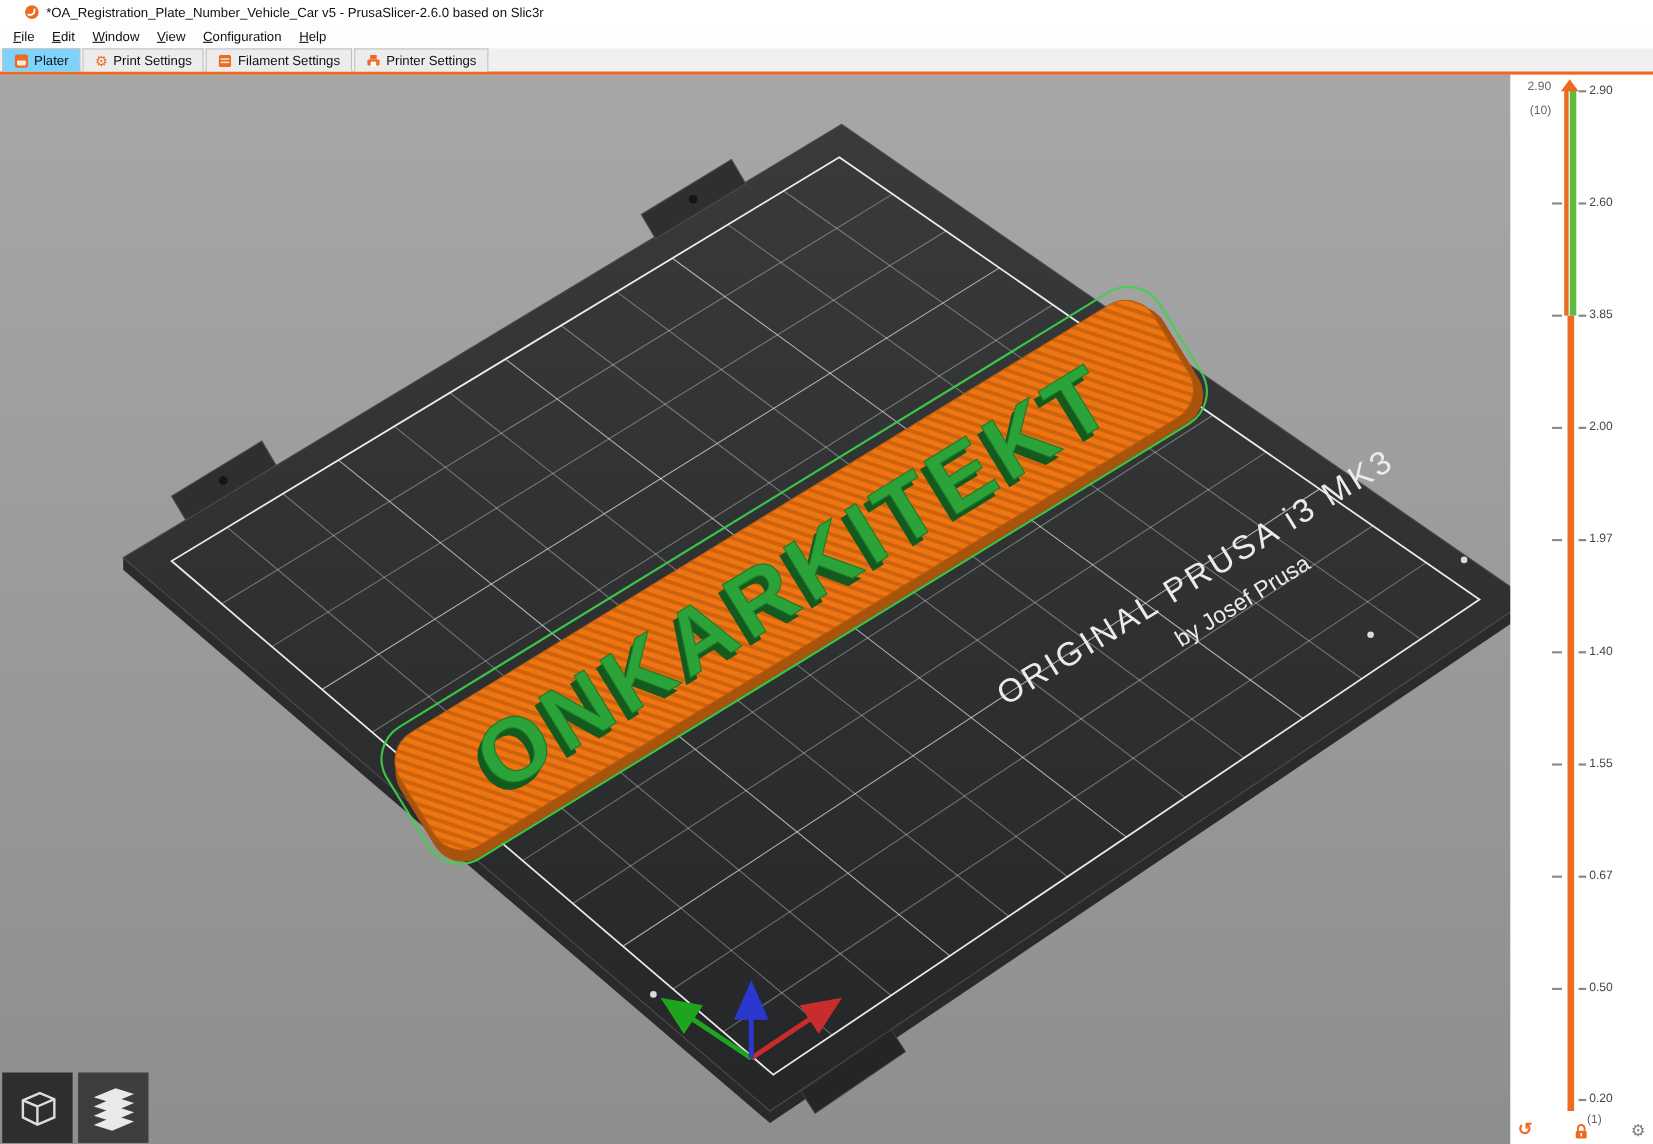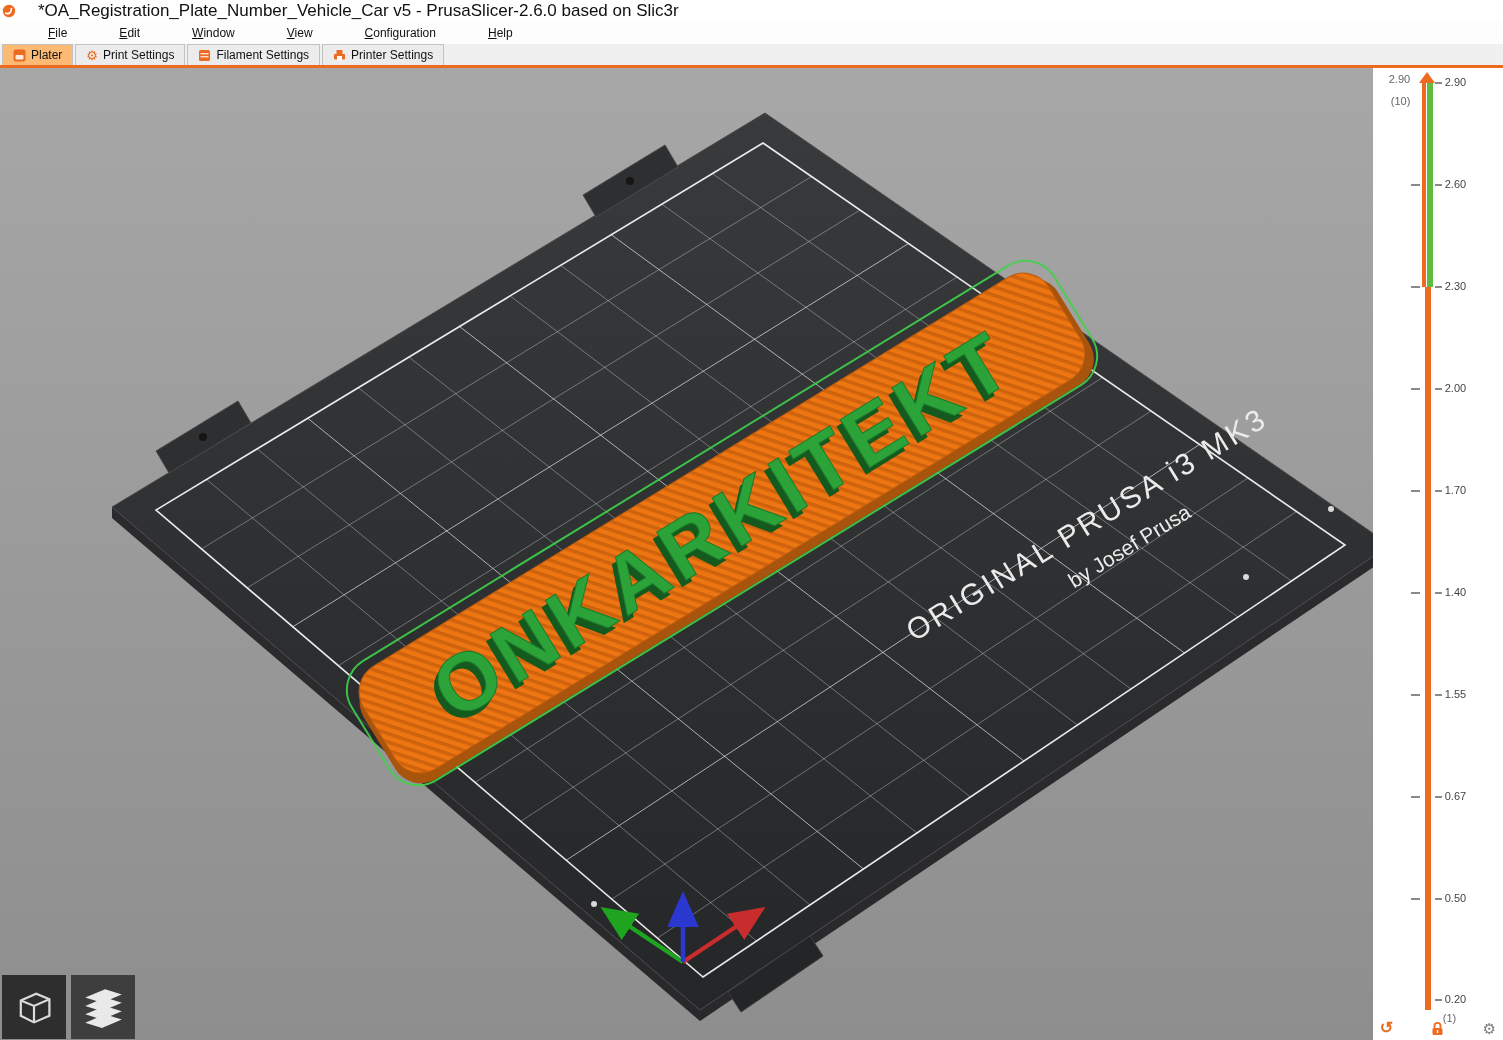--- a/index.html
+++ b/index.html
@@ -1,30 +1,30 @@
 <!DOCTYPE html>
 <html><head>
 <meta charset="utf-8">
 <style>
   *{margin:0;padding:0;box-sizing:border-box;}
   html,body{width:1503px;height:1040px;overflow:hidden;background:#fff;
     font-family:"Liberation Sans",sans-serif;}
   
-  .titlebar{height:22px;display:flex;align-items:center;gap:22px;padding:0 2px;
-    background:#ffffff;font-size:17px;color:#101010;}
+  .titlebar{height:22px;display:flex;align-items:center;gap:6px;padding:0 22px;
+    background:#ffffff;font-size:12px;color:#101010;}
   .menubar{height:22px;display:flex;align-items:center;background:#fdfdfd;
     font-size:12px;color:#101010;padding:0 4px;}
-  .mi{padding:2px 8px;cursor:default;margin-left:36px;}
+  .mi{padding:2px 8px;cursor:default;}
   .mi .mn{text-decoration:underline;}
   .tabbar{height:24px;background:#f0f0f0;display:flex;align-items:flex-end;
     border-bottom:3px solid #ED6B21;padding-left:2px;gap:2px;}
   .tab{display:flex;align-items:center;gap:5px;font-size:12px;color:#111;
     padding:0 10px;height:21px;border:1px solid #c2c2c2;border-bottom:none;
     background:#ececec;white-space:nowrap;}
-  .tab.active{background:#fdba74;align-items:center;}
+  .tab.active{background:#7dd3fc;align-items:center;}
   .tab .ticon{display:flex;align-items:center;}
   .gear-glyph{font-size:13px;line-height:13px;color:#ED6B21;}
   
   .main{display:flex;height:972px;}
   .viewport{position:relative;width:1391px;height:972px;background:#9a9a9a;}
   .viewport svg.scene{position:absolute;left:0;top:0;}
   svg text{font-family:"Liberation Sans",sans-serif;}
   
   .view-toggle{position:absolute;left:2px;bottom:1px;display:flex;gap:5px;}
   .vbtn{width:64px;height:64px;border:none;background:rgba(38,38,38,0.92);
@@ -239,31 +239,31 @@
         <span class="lbl">2.90</span>
       </div>
     <div class="tick" style="top:117px">
         <span class="dl"></span>
         <span class="dr"></span>
         <span class="lbl">2.60</span>
       </div>
     <div class="tick" style="top:219px">
         <span class="dl"></span>
         <span class="dr"></span>
-        <span class="lbl">2.30</span>
+        <span class="lbl">3.85</span>
       </div>
     <div class="tick" style="top:321px">
         <span class="dl"></span>
         <span class="dr"></span>
         <span class="lbl">2.00</span>
       </div>
     <div class="tick" style="top:423px">
         <span class="dl"></span>
         <span class="dr"></span>
-        <span class="lbl">1.70</span>
+        <span class="lbl">1.97</span>
       </div>
     <div class="tick" style="top:525px">
         <span class="dl"></span>
         <span class="dr"></span>
         <span class="lbl">1.40</span>
       </div>
     <div class="tick" style="top:627px">
         <span class="dl"></span>
         <span class="dr"></span>
         <span class="lbl">1.55</span>

